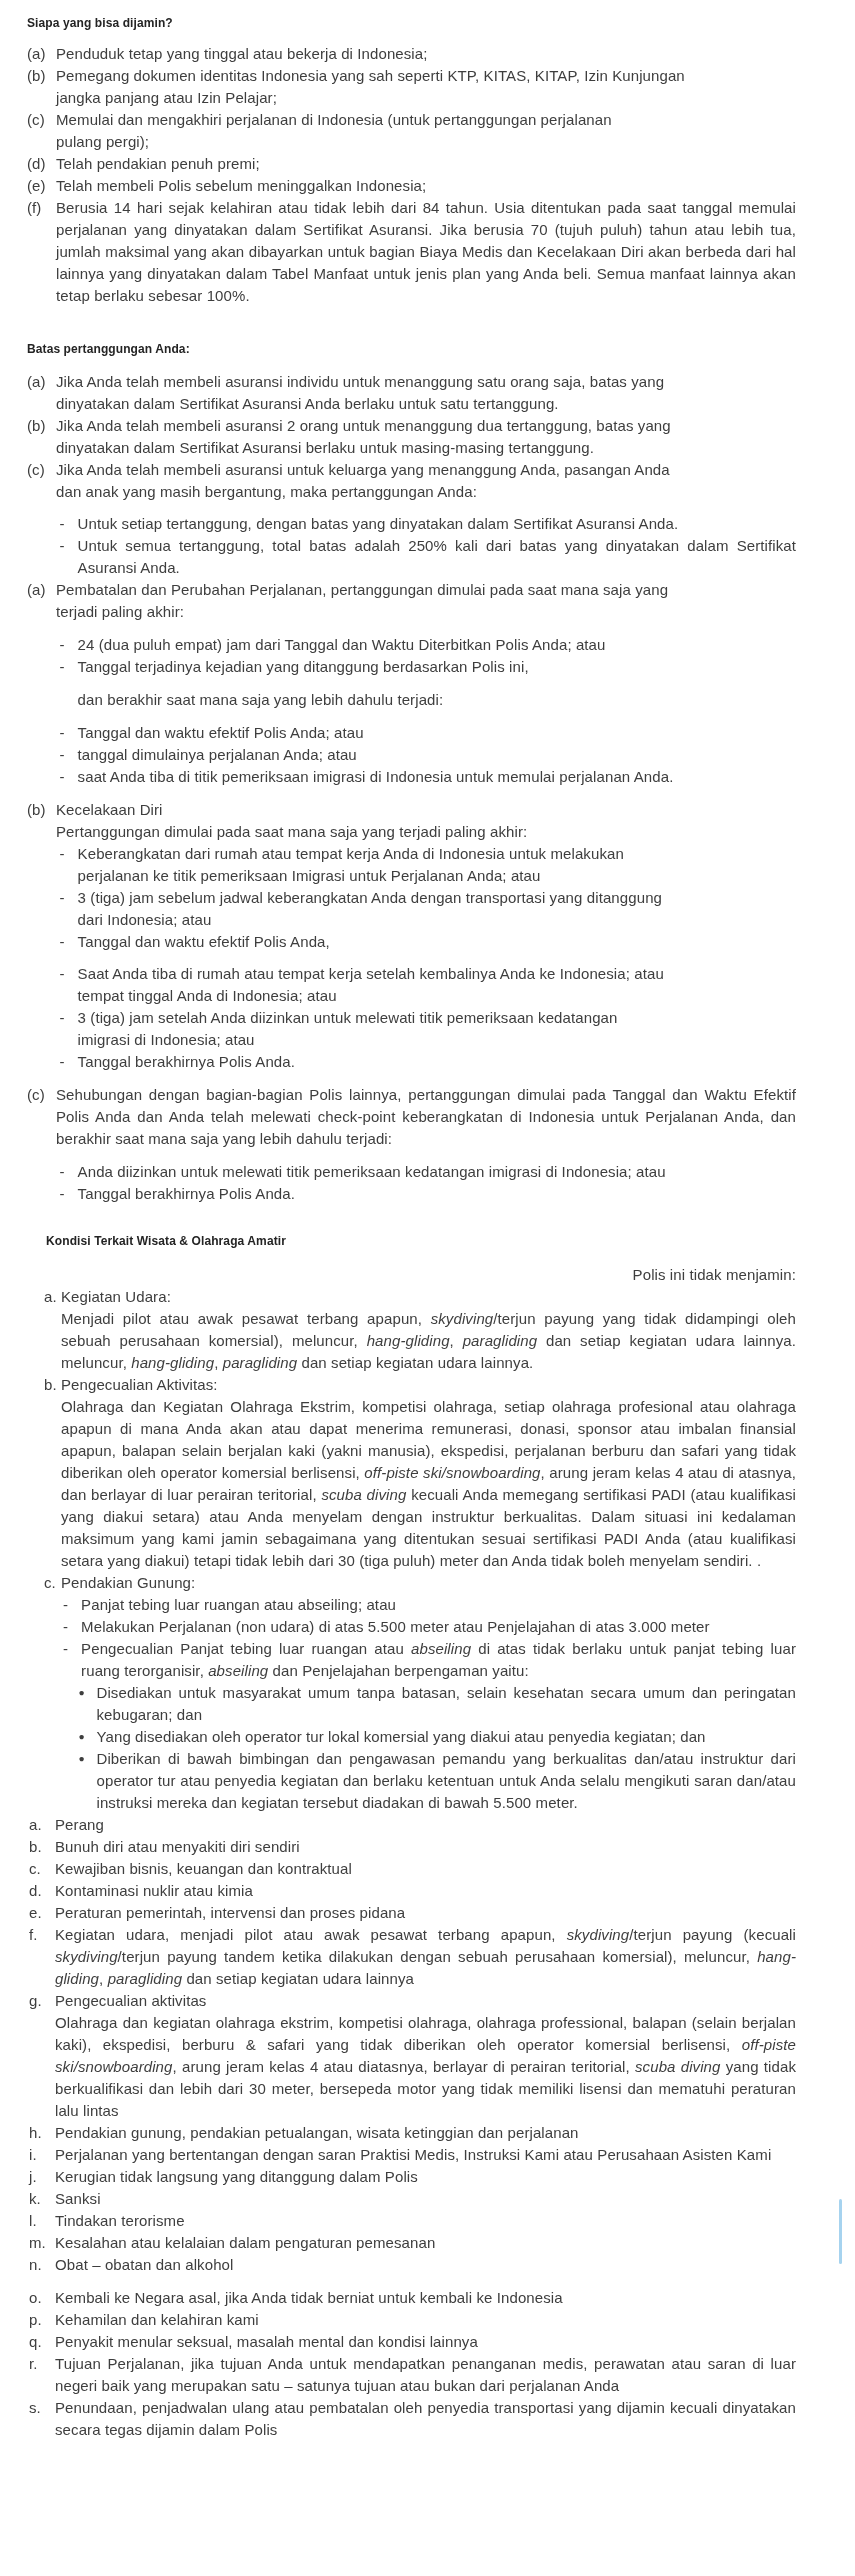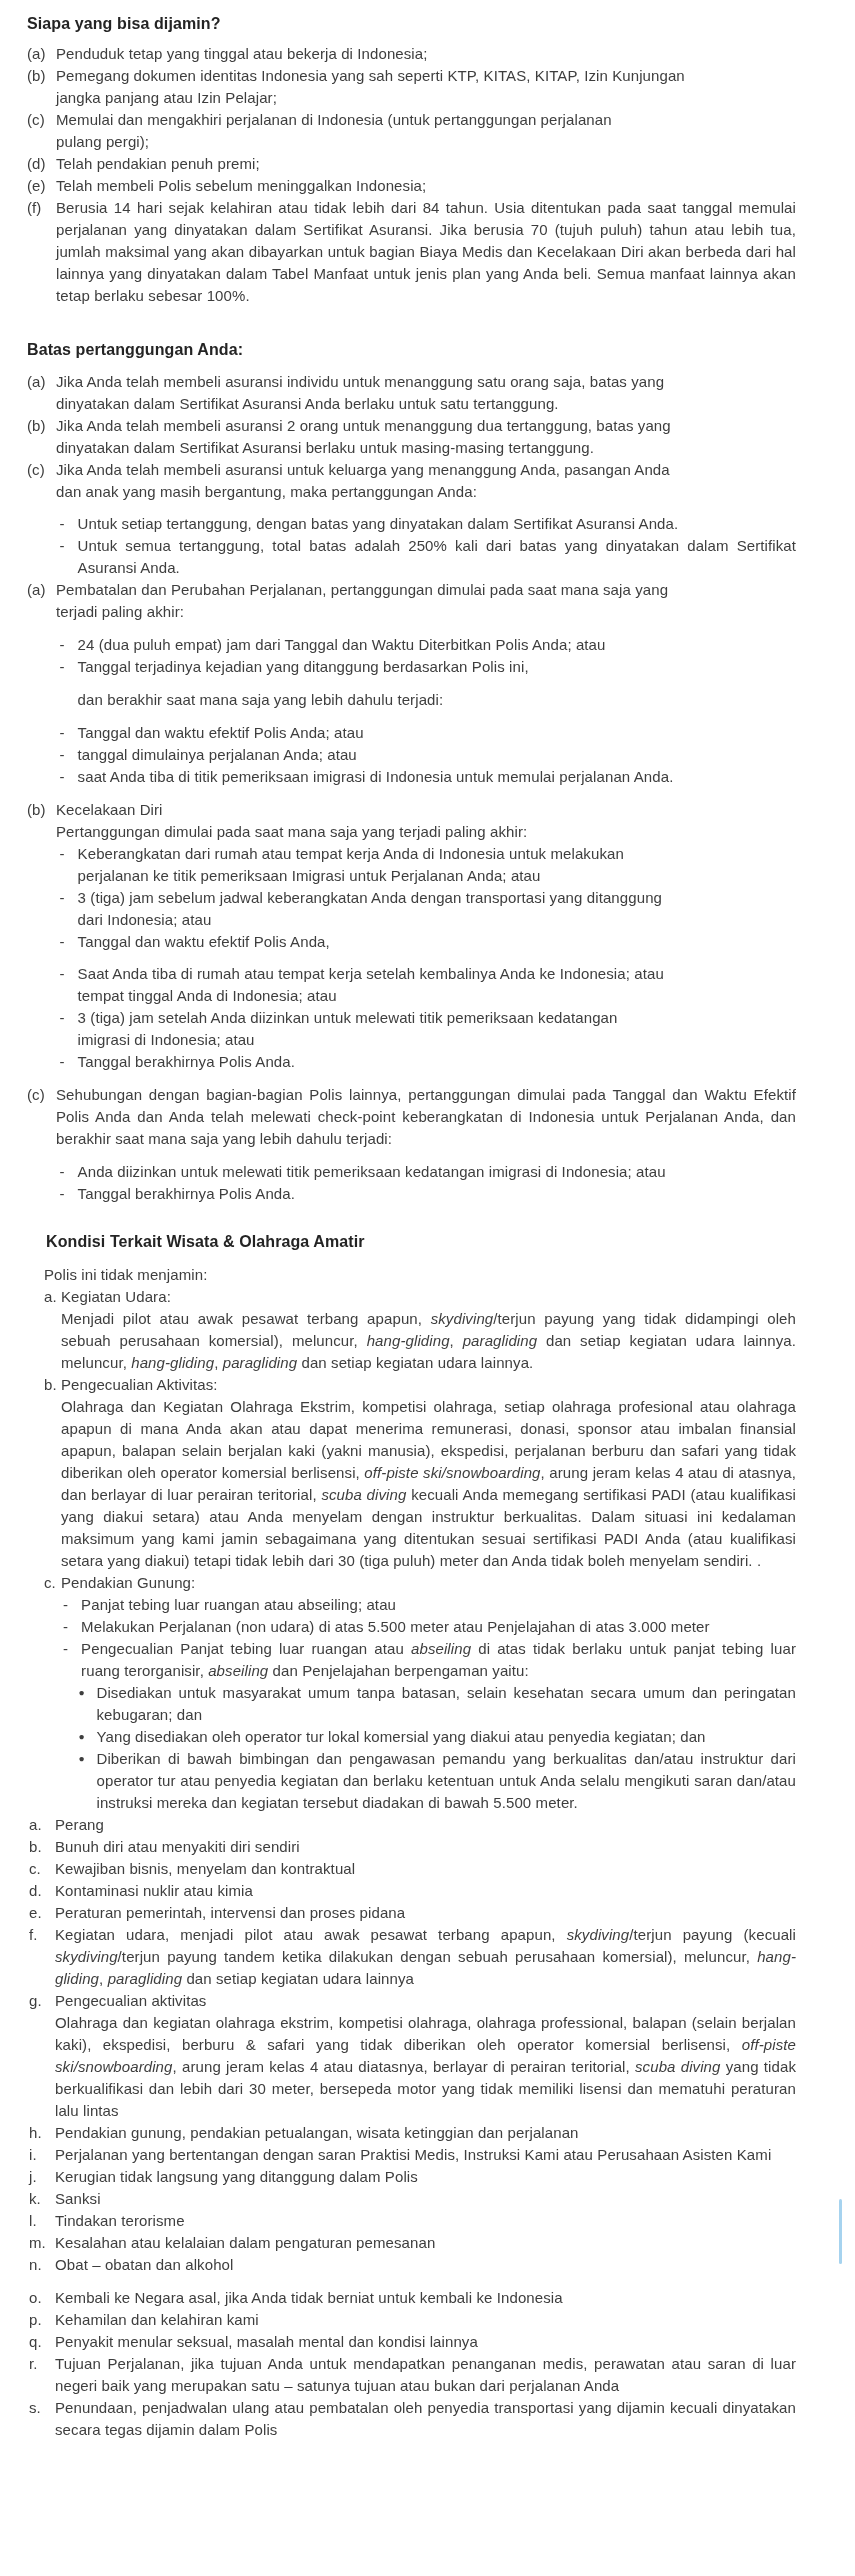--- a/index.html
+++ b/index.html
@@ -3,27 +3,27 @@
 <meta charset="utf-8">
 <style>
   html,body{margin:0;padding:0;}
   body{
     width:855px;height:2942px;background:#ffffff;overflow:hidden;position:relative;
     font-family:"Liberation Sans",sans-serif;
     font-size:15px;line-height:22px;color:#3e3e3e;letter-spacing:0.1px;
   }
   #doc{position:absolute;top:0;left:0;width:855px;}
   h2.sec{
-    font-size:16px;line-height:25px;font-weight:bold;color:#242424;
+    font-size:12px;line-height:25px;font-weight:bold;color:#242424;
     margin:30px 59px 8.2px 27px;
   }
   h2.sec.first{margin-top:11.3px;margin-bottom:7.2px;}
   h2.sec.indent{margin-left:46px;margin-top:24px;margin-bottom:10.3px;}
   p.para{margin:0 59px 0 29px;}
-  p.para.indent{margin-left:44px;margin-top:8.2px;}
+  p.para.indent{margin-left:44px;margin-top:8.2px;text-align:right;}
   .j{text-align:justify;}
   .list{margin-right:59px;}
   .list.paren{margin-left:27px;}
   .list.letters{margin-left:29px;}
   .list.letters-sm{margin-left:44px;}
   .li{display:flex;align-items:flex-start;}
   .li > .mk{flex:0 0 29px;}
   .letters .li > .mk{flex:0 0 26px;}
   .letters-sm .li > .mk{flex:0 0 17px;}
   .li > .bd{flex:1;min-width:0;}
@@ -185,21 +185,21 @@
       <div class="li">
         <span class="mk">a.</span>
         <div class="bd">Perang</div>
       </div>
       <div class="li">
         <span class="mk">b.</span>
         <div class="bd">Bunuh diri atau menyakiti diri sendiri</div>
       </div>
       <div class="li">
         <span class="mk">c.</span>
-        <div class="bd">Kewajiban bisnis, menyelam dan kontraktual</div>
+        <div class="bd">Kewajiban bisnis, keuangan dan kontraktual</div>
       </div>
       <div class="li">
         <span class="mk">d.</span>
         <div class="bd">Kontaminasi nuklir atau kimia</div>
       </div>
       <div class="li">
         <span class="mk">e.</span>
         <div class="bd">Peraturan pemerintah, intervensi dan proses pidana</div>
       </div>
       <div class="li">

